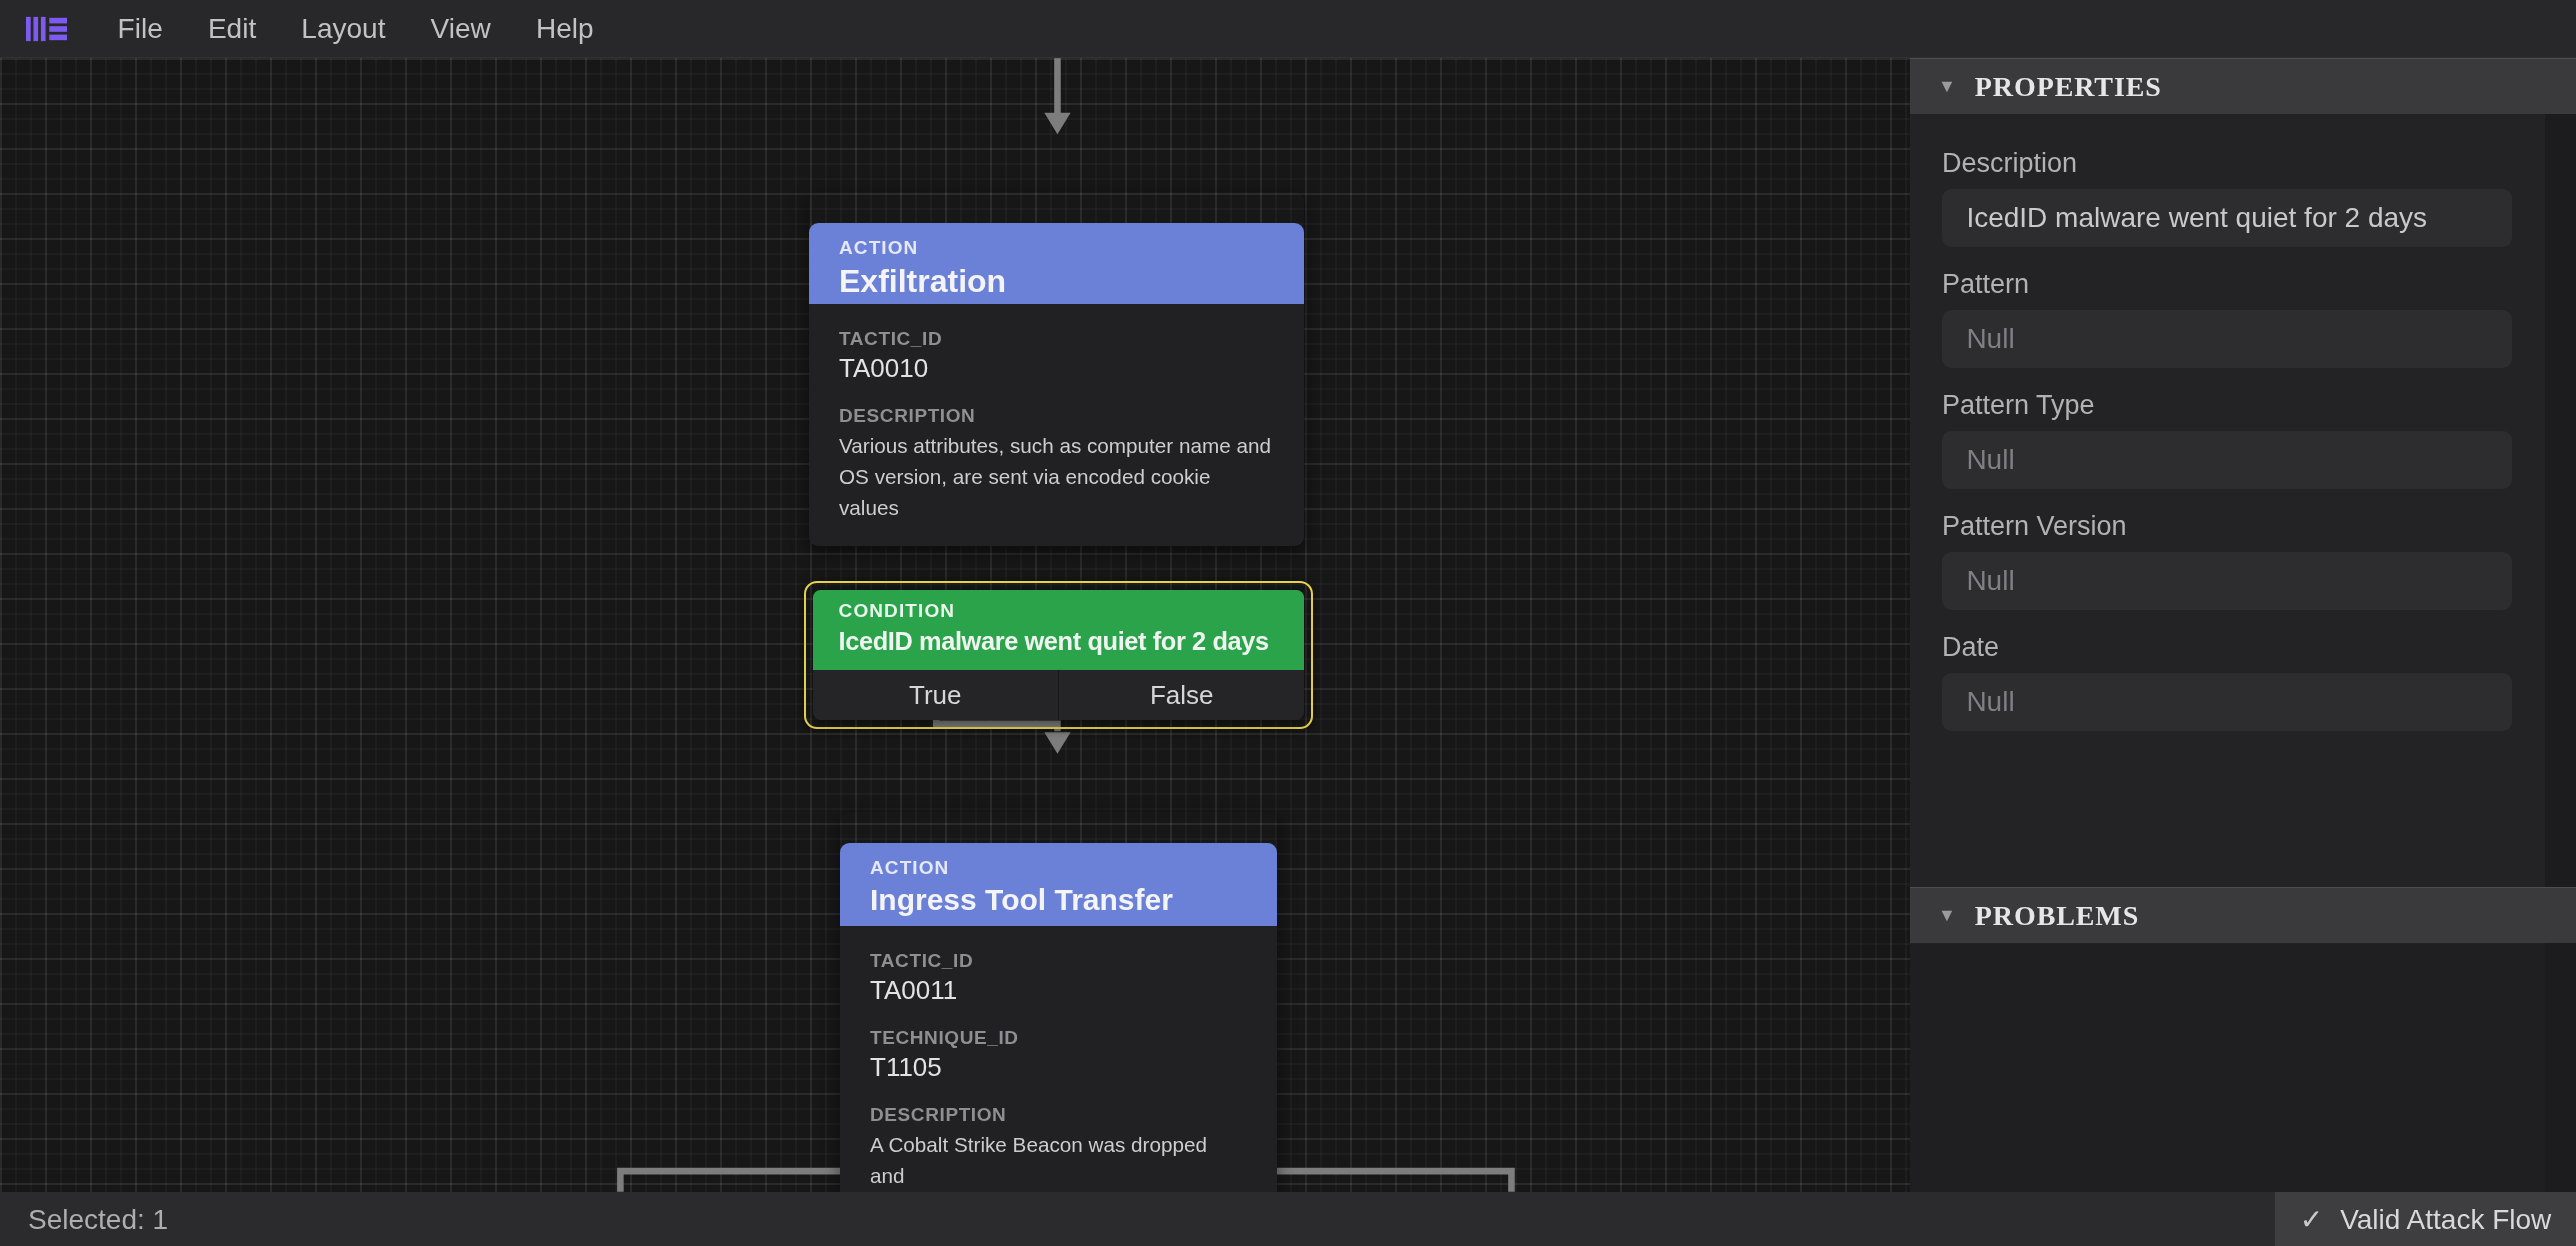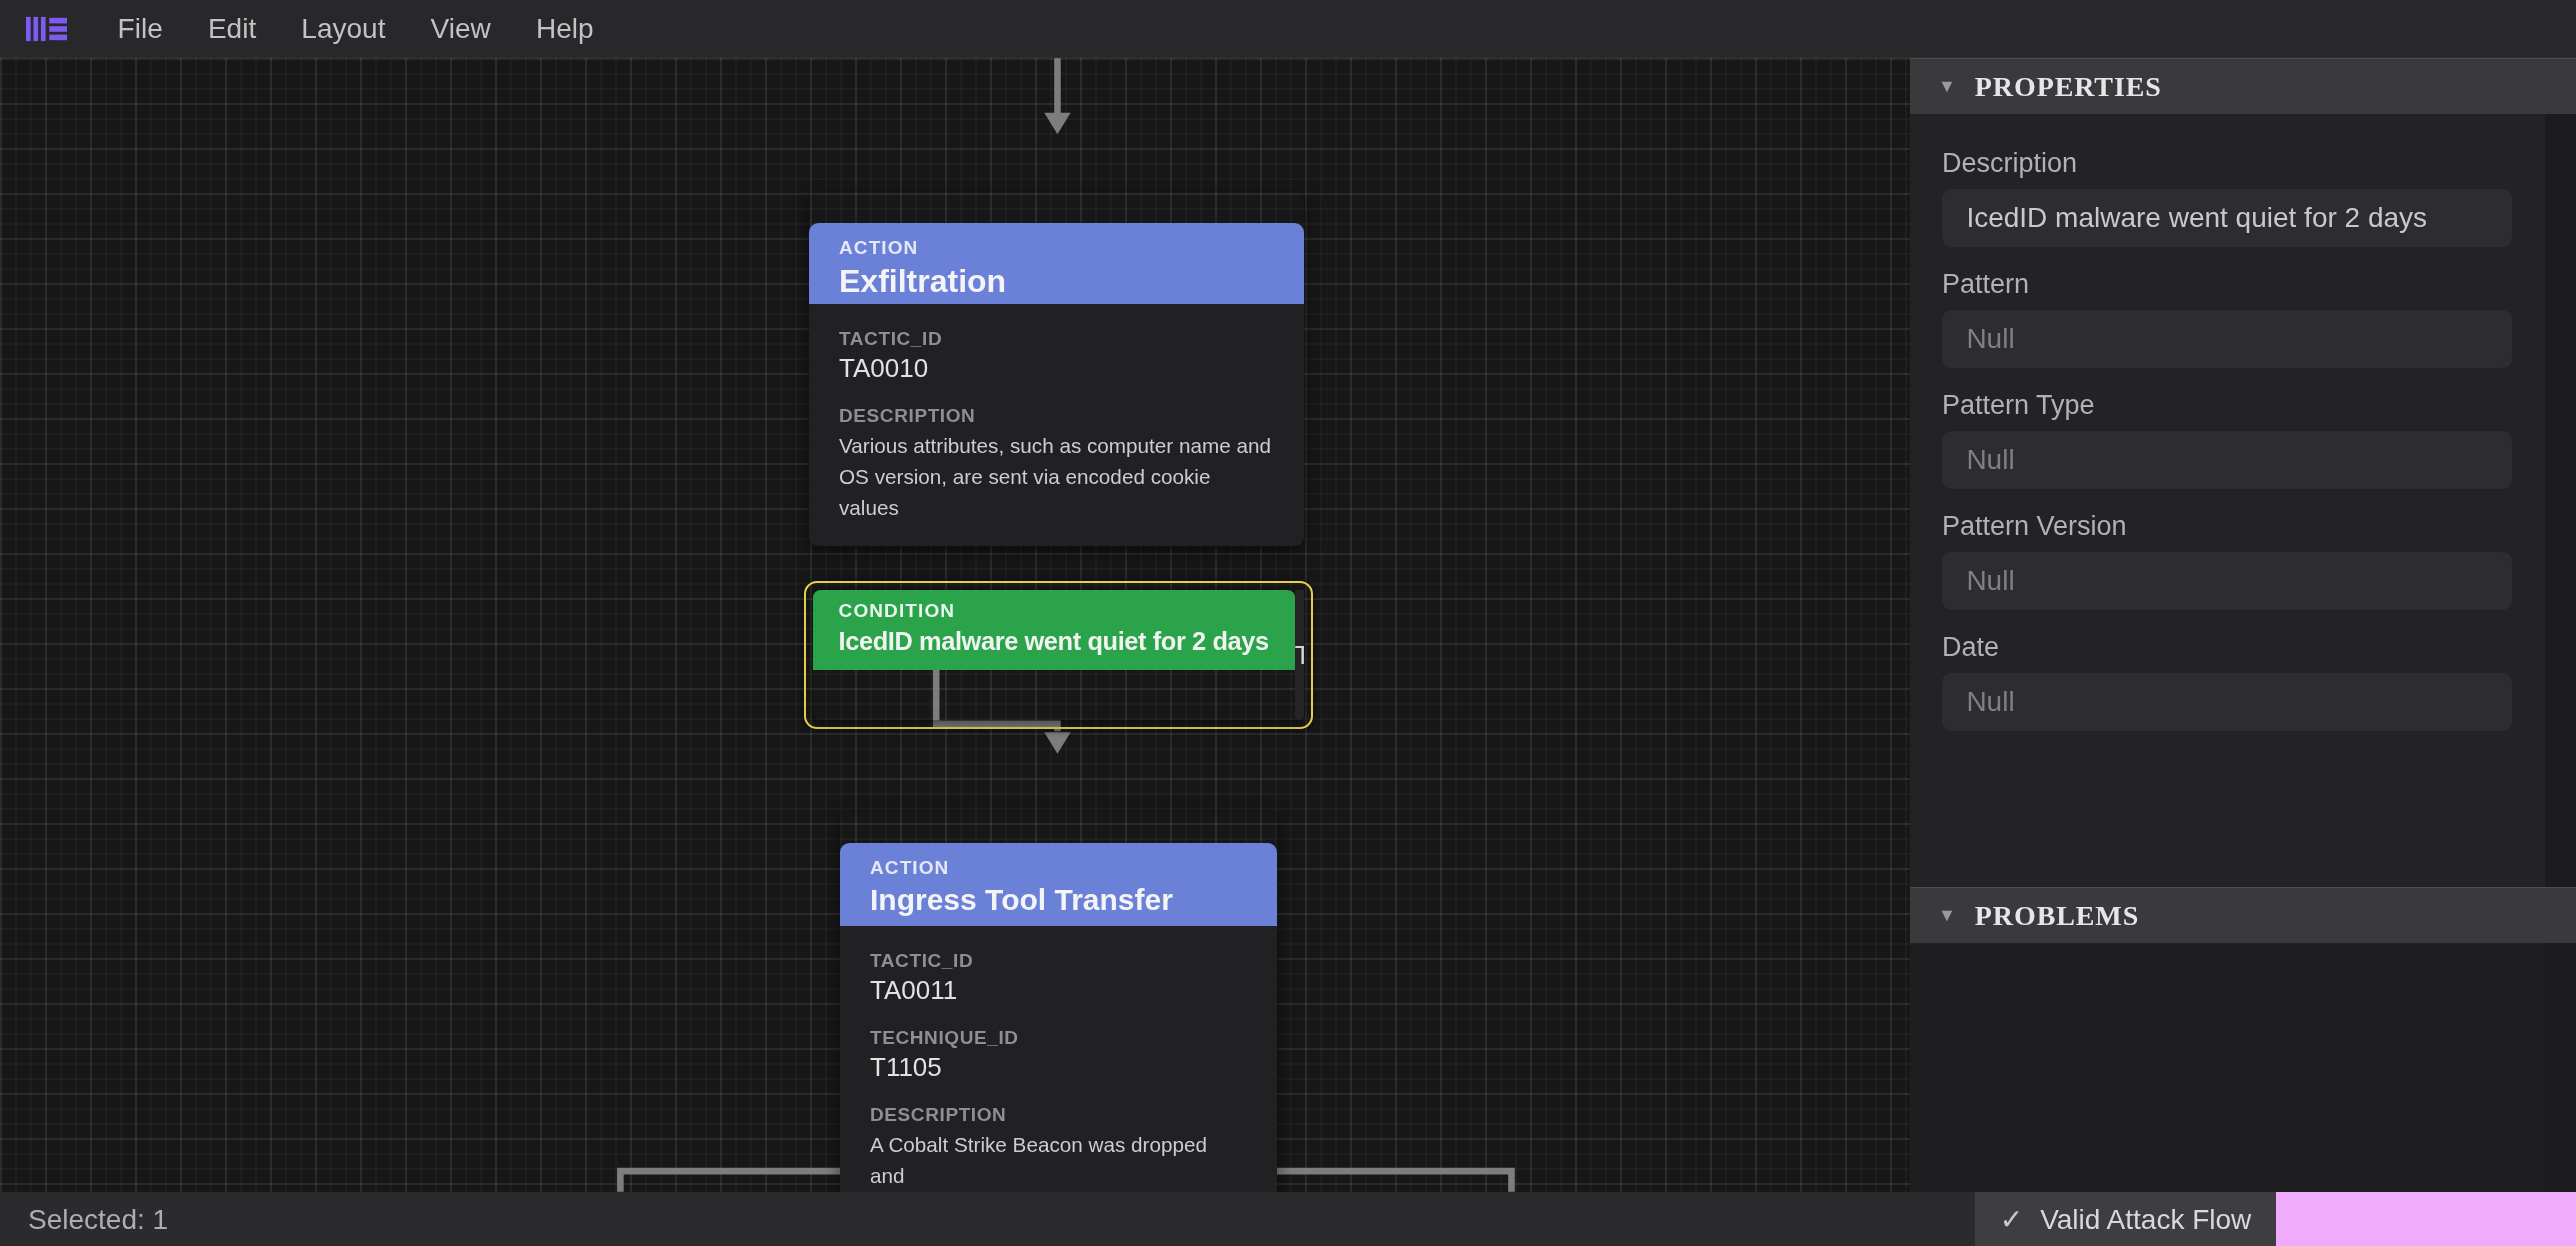--- a/index.html
+++ b/index.html
@@ -60,21 +60,21 @@
   #node-ingress .node-header{background:#6a81d7;height:83px;}
   #node-ingress .node-title{font-size:30px;}
 
   
   .condition-outline{
     position:absolute;left:804px;top:523px;width:509px;height:148px;
     border:2.8px solid #e9d54b;border-radius:13px;box-shadow:0 0 9.4px rgba(0,0,0,.4);
   }
   .condition-node{
     position:absolute;left:6.6px;top:6.6px;right:6.6px;bottom:6.6px;
-    display:flex;flex-direction:row;border-radius:7.5px;
+    display:flex;flex-direction:column;border-radius:7.5px;
     box-shadow:0 3.8px 11.3px rgba(0,0,0,.45);
   }
   .condition-header{
     background:#2aa34b;border-radius:7.5px 7.5px 0 0;height:80px;
     padding:10.3px 26px 0 26px;
   }
   .condition-header .node-type{color:rgba(255,255,255,.9);}
   .condition-header .node-title{font-size:25.4px;letter-spacing:-0.4px;margin-top:4.7px;color:#f0f4f0;}
   .branch-row{
     flex:1;display:flex;background:#252528;border-radius:0 0 7.5px 7.5px;overflow:hidden;
@@ -115,21 +115,21 @@
   .field-label{font-size:27px;color:#b2b2b5;margin-bottom:10.3px;}
   .field-box{
     width:100%;height:58px;background:#2d2d30;border-radius:9.4px;
     display:flex;align-items:center;padding:0 24.4px;cursor:text;
   }
   .field-text{font-size:28px;color:#c9c9cc;white-space:nowrap;}
   .field-text.null{color:#7f7f84;}
 
   
   .status-bar{
-    position:absolute;left:0;top:1192px;width:2276px;height:55px;
+    position:absolute;left:0;top:1192px;width:2576px;height:55px;
     background:#2b2b2e;display:flex;align-items:center;z-index:40;
   }
   .selected-count{font-size:28px;color:#aeaeb1;padding-left:28px;}
   .validation-badge{
     position:absolute;right:0;top:0;width:301px;height:55px;background:#3e3e41;
     display:flex;align-items:center;justify-content:center;cursor:pointer;
   }
   .validation-badge .check{font-size:28px;color:#c9c9cc;margin-right:17px;}
   .validation-badge .vtext{font-size:28px;color:#d9d9db;}
 </style>

